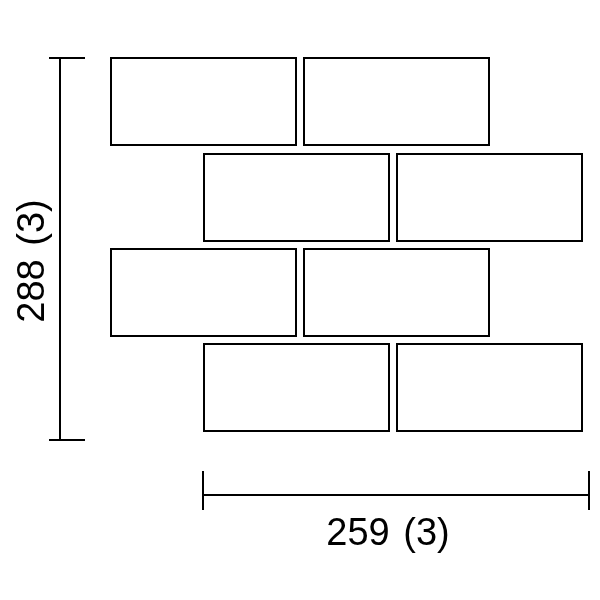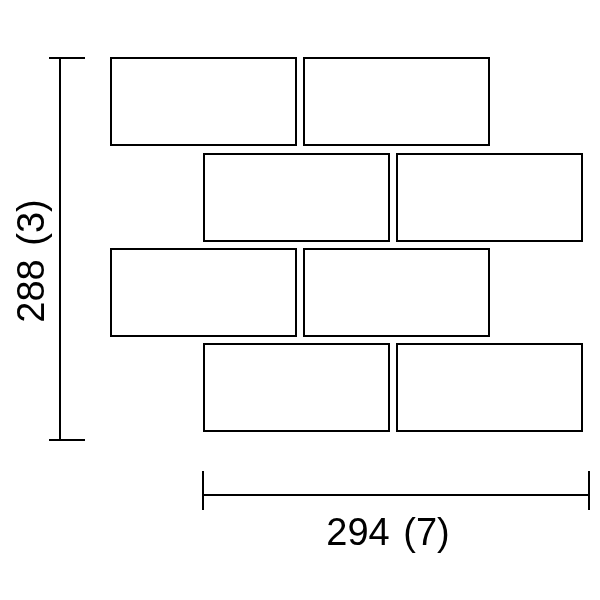--- a/index.html
+++ b/index.html
@@ -54,18 +54,18 @@
     </div>
 
   <div id="dim-v">
     <div class="dim-label vertical" style="left: 31px; top: 261px; color: rgb(0, 0, 0);">288 (3)</div>
   <div class="seg" style="left: 59px; top: 57px; width: 2px; height: 384px; background: rgb(0, 0, 0);"></div>
       <div class="seg" style="left: 49px; top: 57px; width: 36px; height: 2px; background: rgb(0, 0, 0);"></div>
       <div class="seg" style="left: 49px; top: 439px; width: 36px; height: 2px; background: rgb(0, 0, 0);"></div>
     </div>
 
   <div id="dim-h">
-    <div class="dim-label" style="left: 388px; top: 532px; color: rgb(0, 0, 0);">294 (7)</div>
+    <div class="dim-label" style="left: 388px; top: 532px; color: rgb(0, 0, 0);">259 (3)</div>
   <div class="seg" style="left: 202px; top: 494px; width: 388px; height: 2px; background: rgb(0, 0, 0);"></div>
       <div class="seg" style="left: 202px; top: 471px; width: 2px; height: 39px; background: rgb(0, 0, 0);"></div>
       <div class="seg" style="left: 588px; top: 471px; width: 2px; height: 39px; background: rgb(0, 0, 0);"></div>
     </div>
 </div>
 
 </body></html>

